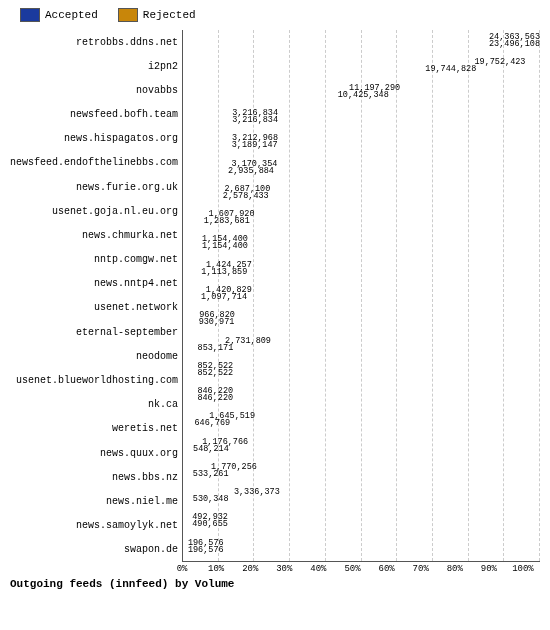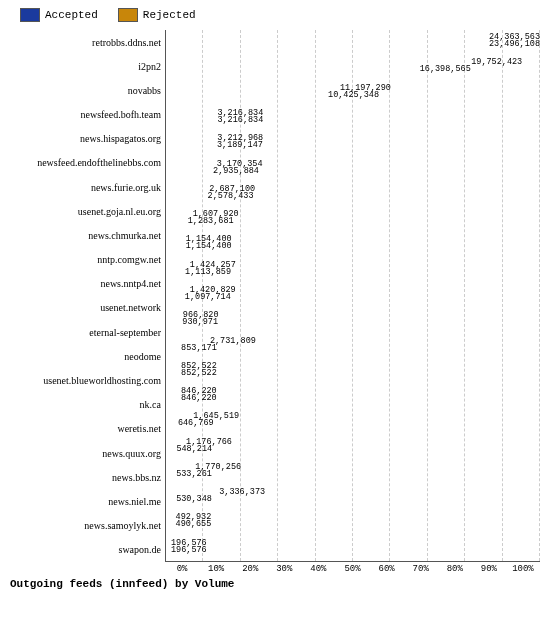--- a/index.html
+++ b/index.html
@@ -52,21 +52,20 @@
       padding-right: 4px;
       font-size: 10px;
       color: #000;
     }
     .y-label {
       height: 18px;
       display: flex;
       align-items: center;
       justify-content: flex-end;
       white-space: nowrap;
-      font-family: Liberation Serif, serif;
     }
     .bars-area {
       flex: 1;
       display: flex;
       flex-direction: column;
       justify-content: space-around;
       position: relative;
       border-left: 1px solid #555;
       border-bottom: 1px solid #555;
     }
@@ -202,21 +201,21 @@
           </div>
         </div>
         <div class="bar-row">
           <div class="bar-pair">
             <div class="bar">
               <div class="bar-accepted" style="width: 81.0736%;"></div>
               <span class="bar-label">19,752,423</span>
             </div>
             <div class="bar">
               <div class="bar-rejected" style="width: 67.3077%;"></div>
-              <span class="bar-label">16,398,565</span>
+              <span class="bar-label">19,744,828</span>
             </div>
           </div>
         </div>
         <div class="bar-row">
           <div class="bar-pair">
             <div class="bar">
               <div class="bar-accepted" style="width: 45.9592%;"></div>
               <span class="bar-label">11,197,290</span>
             </div>
             <div class="bar">

